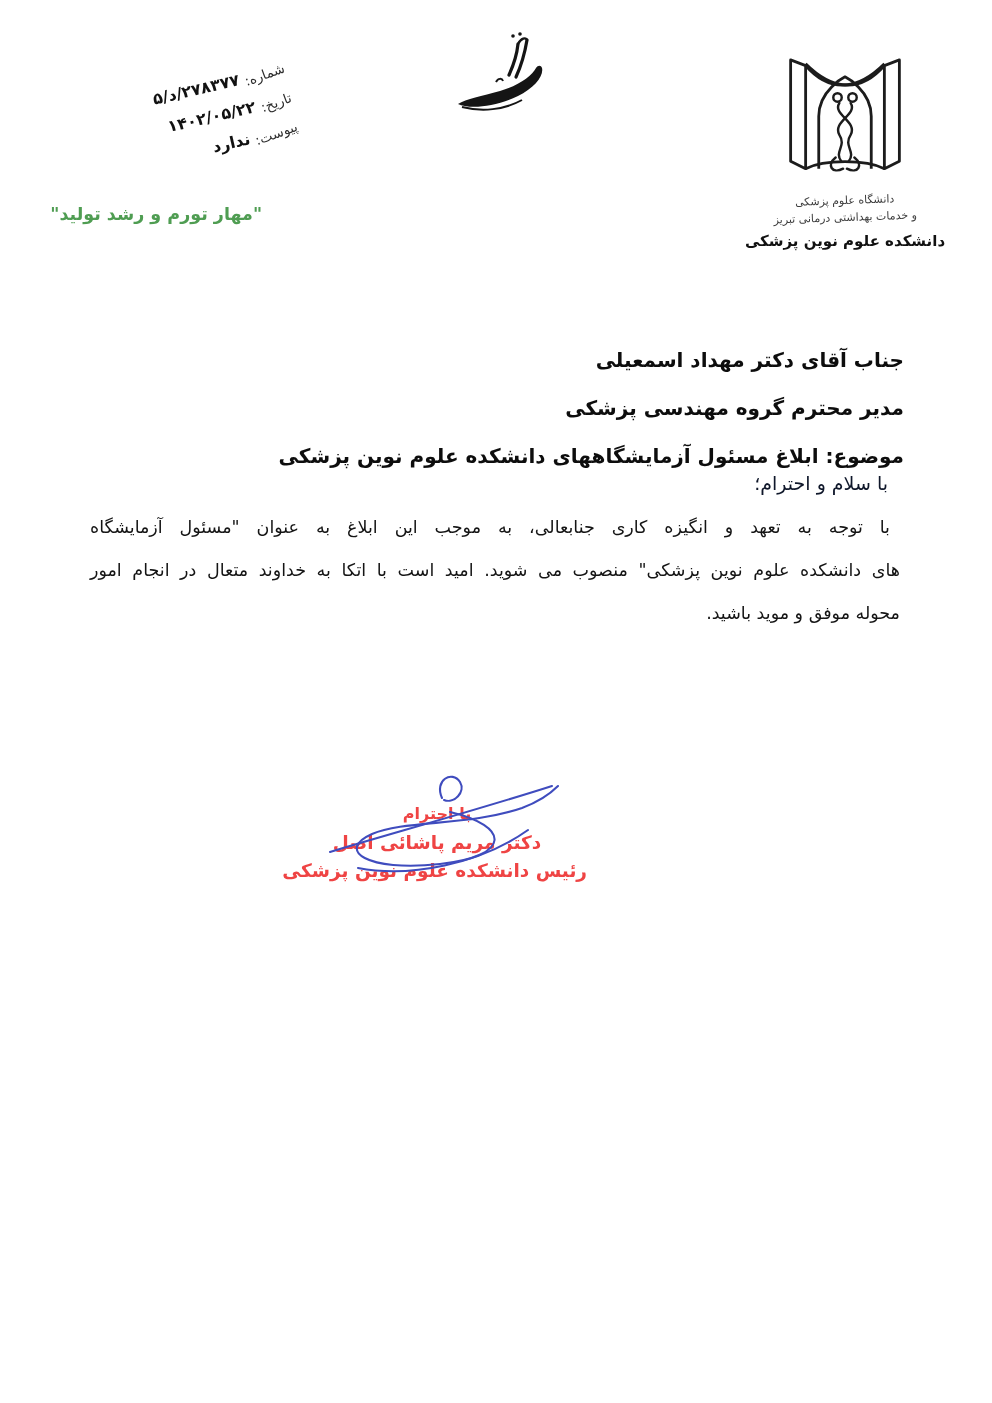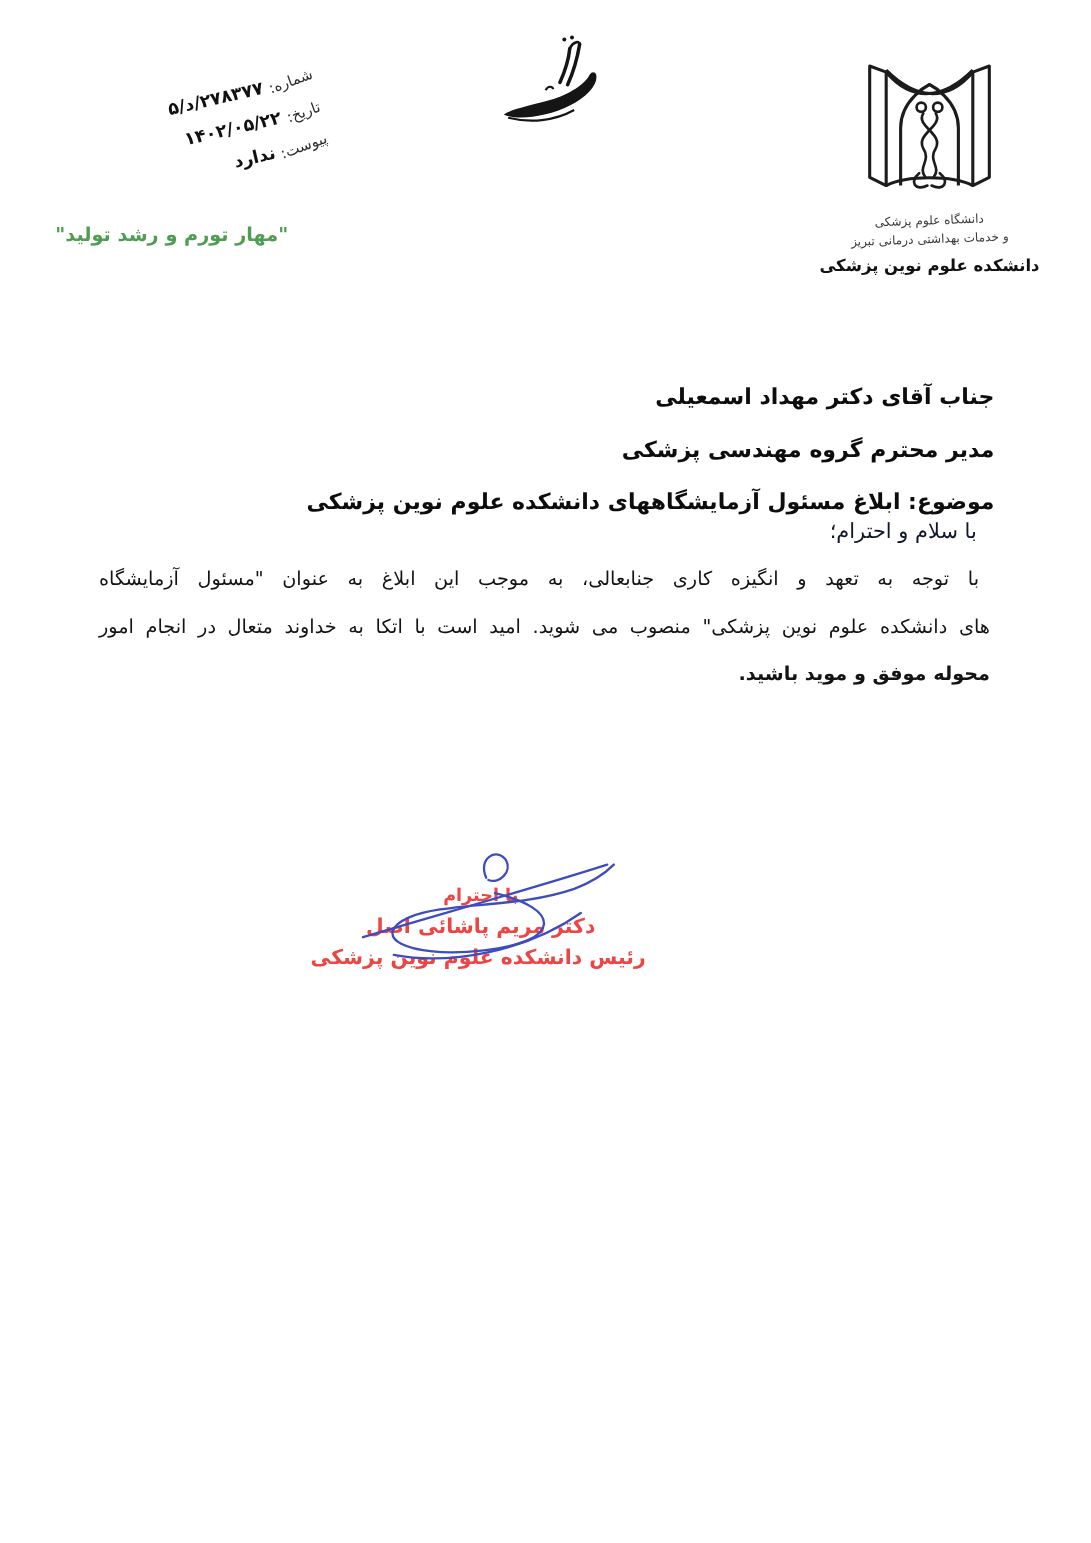--- a/index.html
+++ b/index.html
@@ -126,21 +126,21 @@
     right: 92px;
     left: 90px;
     top: 506px;
     direction: rtl;
     font-size: 17.5px;
     line-height: 43px;
     color: #141414;
   }
   .body-line { text-align: justify; text-align-last: justify; }
   .body-line.first { padding-right: 10px; }
-  .body-line.last { text-align: left; text-align-last: right; font-weight: bold; }
+  .body-line.last { text-align: left; text-align-last: right; }
 
   
   .signature-block {
     position: absolute;
     left: 287px;
     top: 756px;
     width: 300px;
     direction: rtl;
     text-align: center;
     font-weight: bold;

